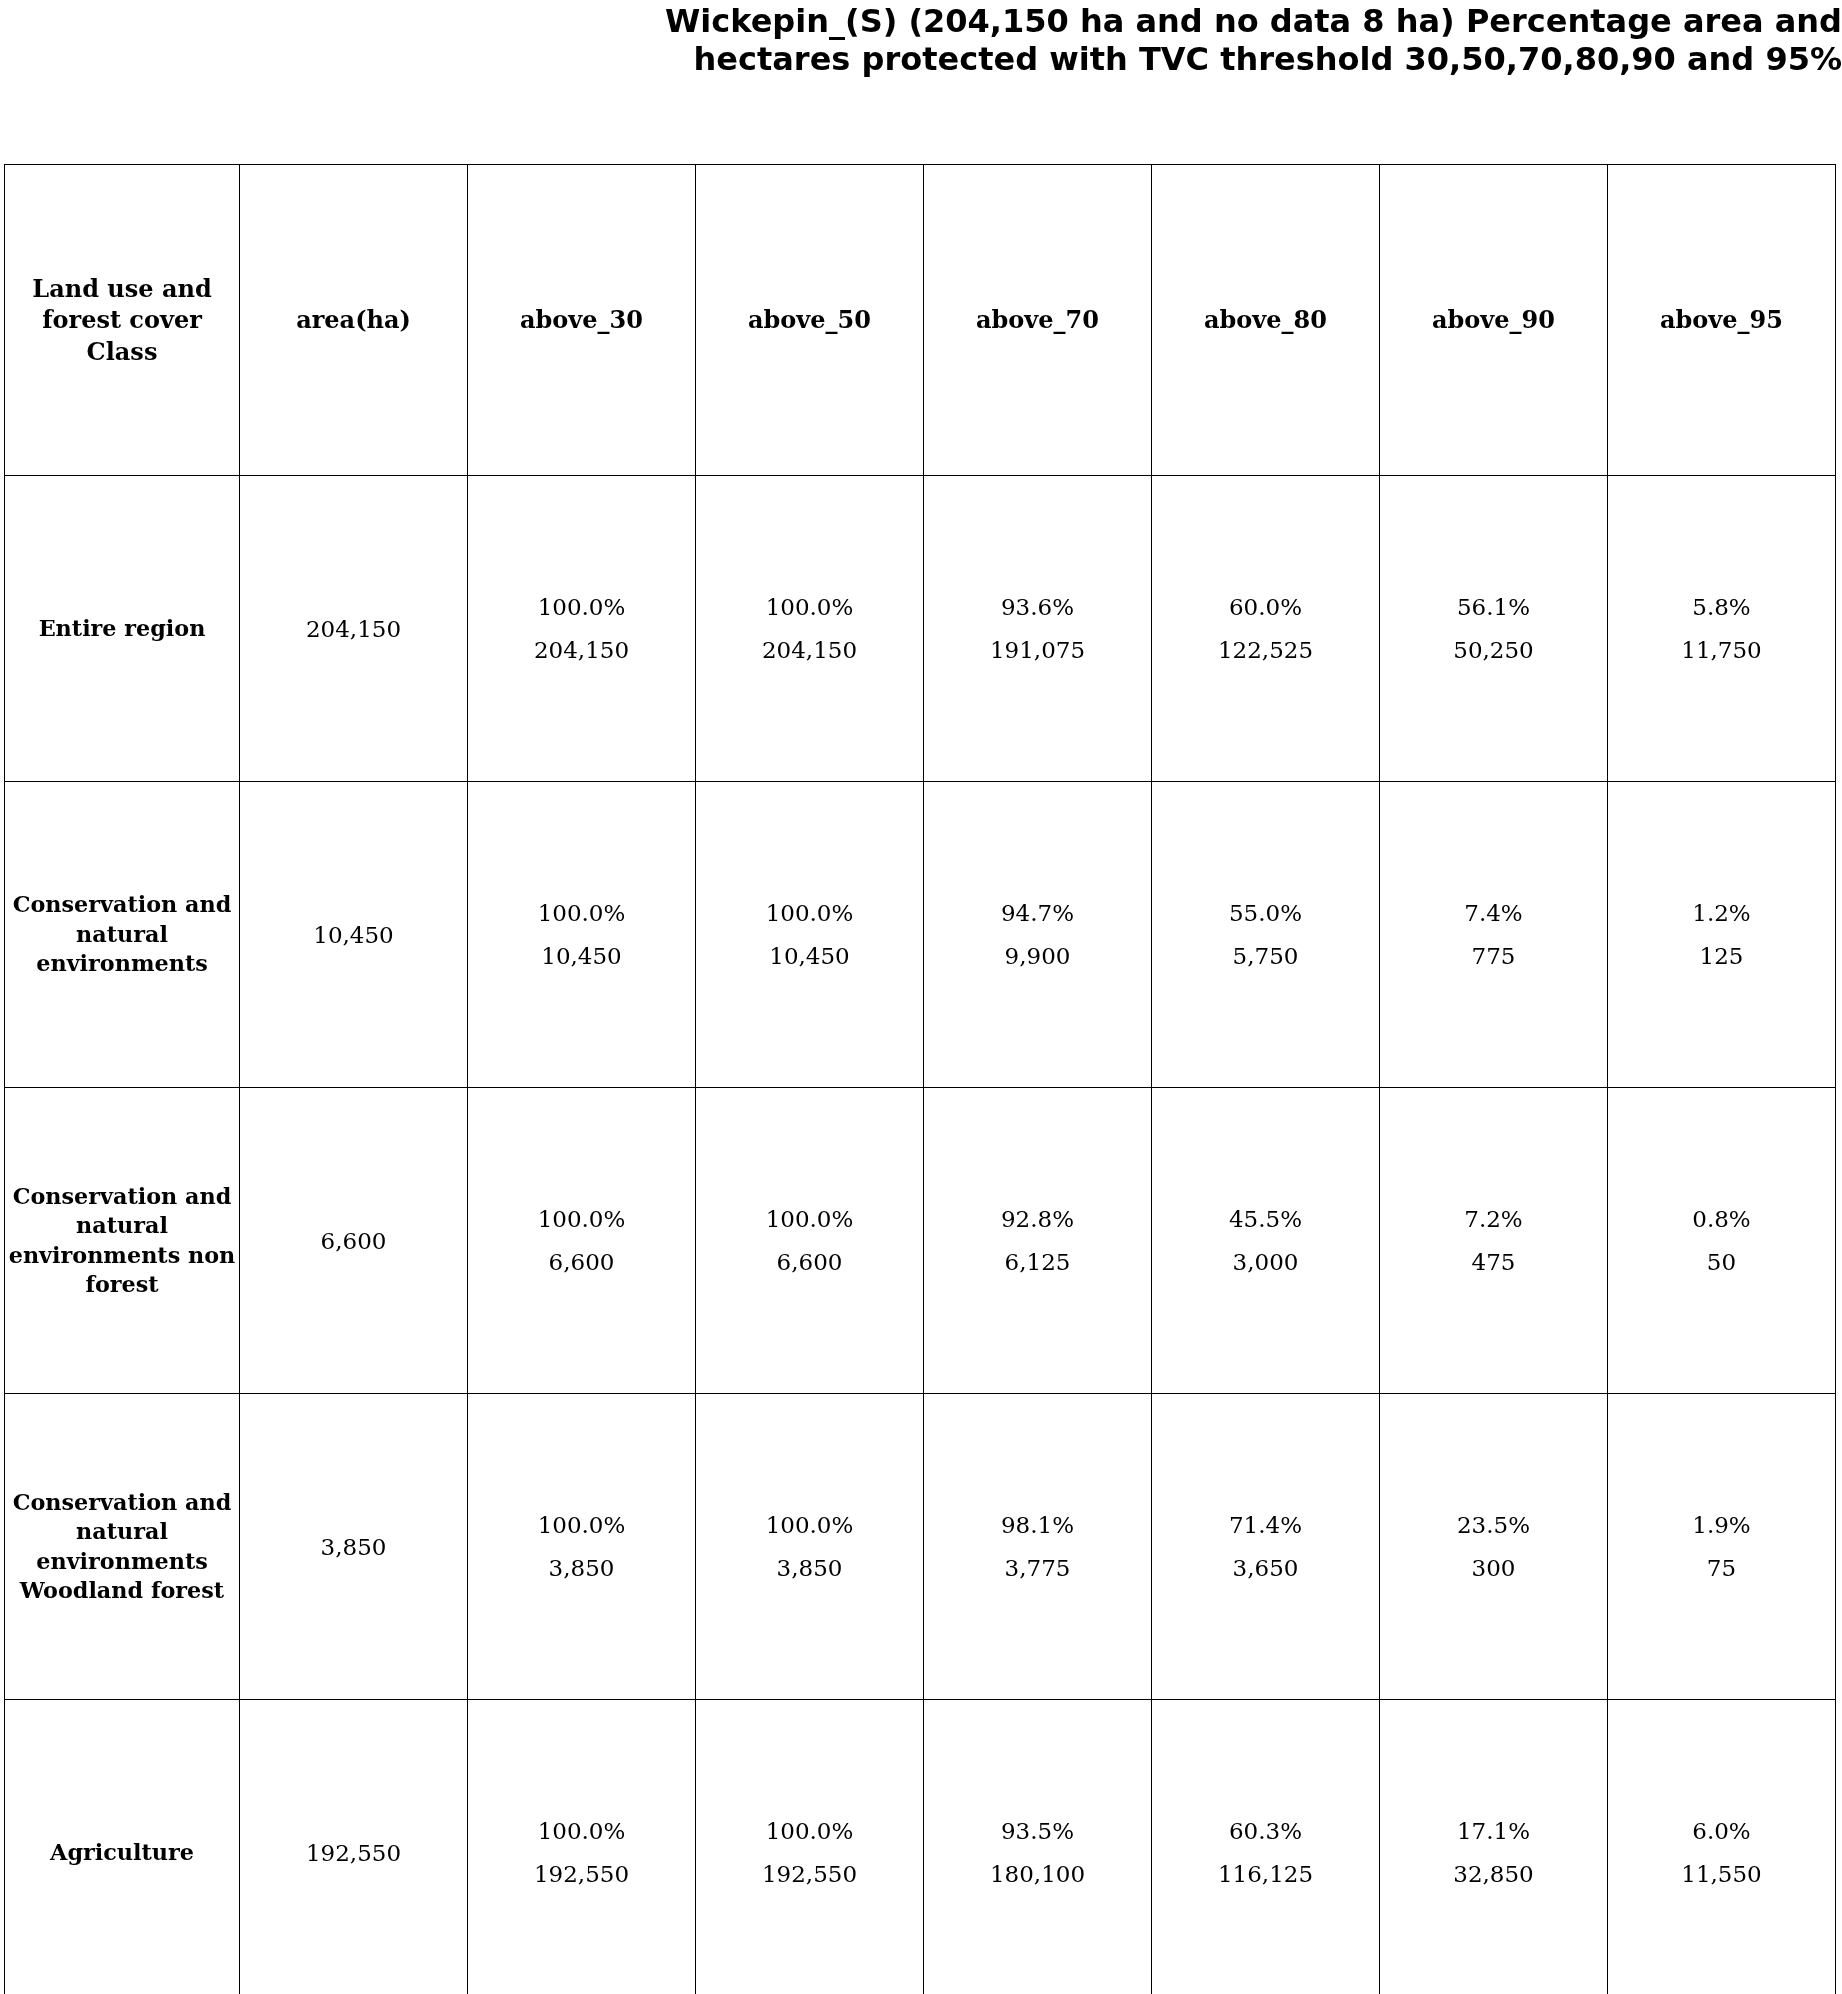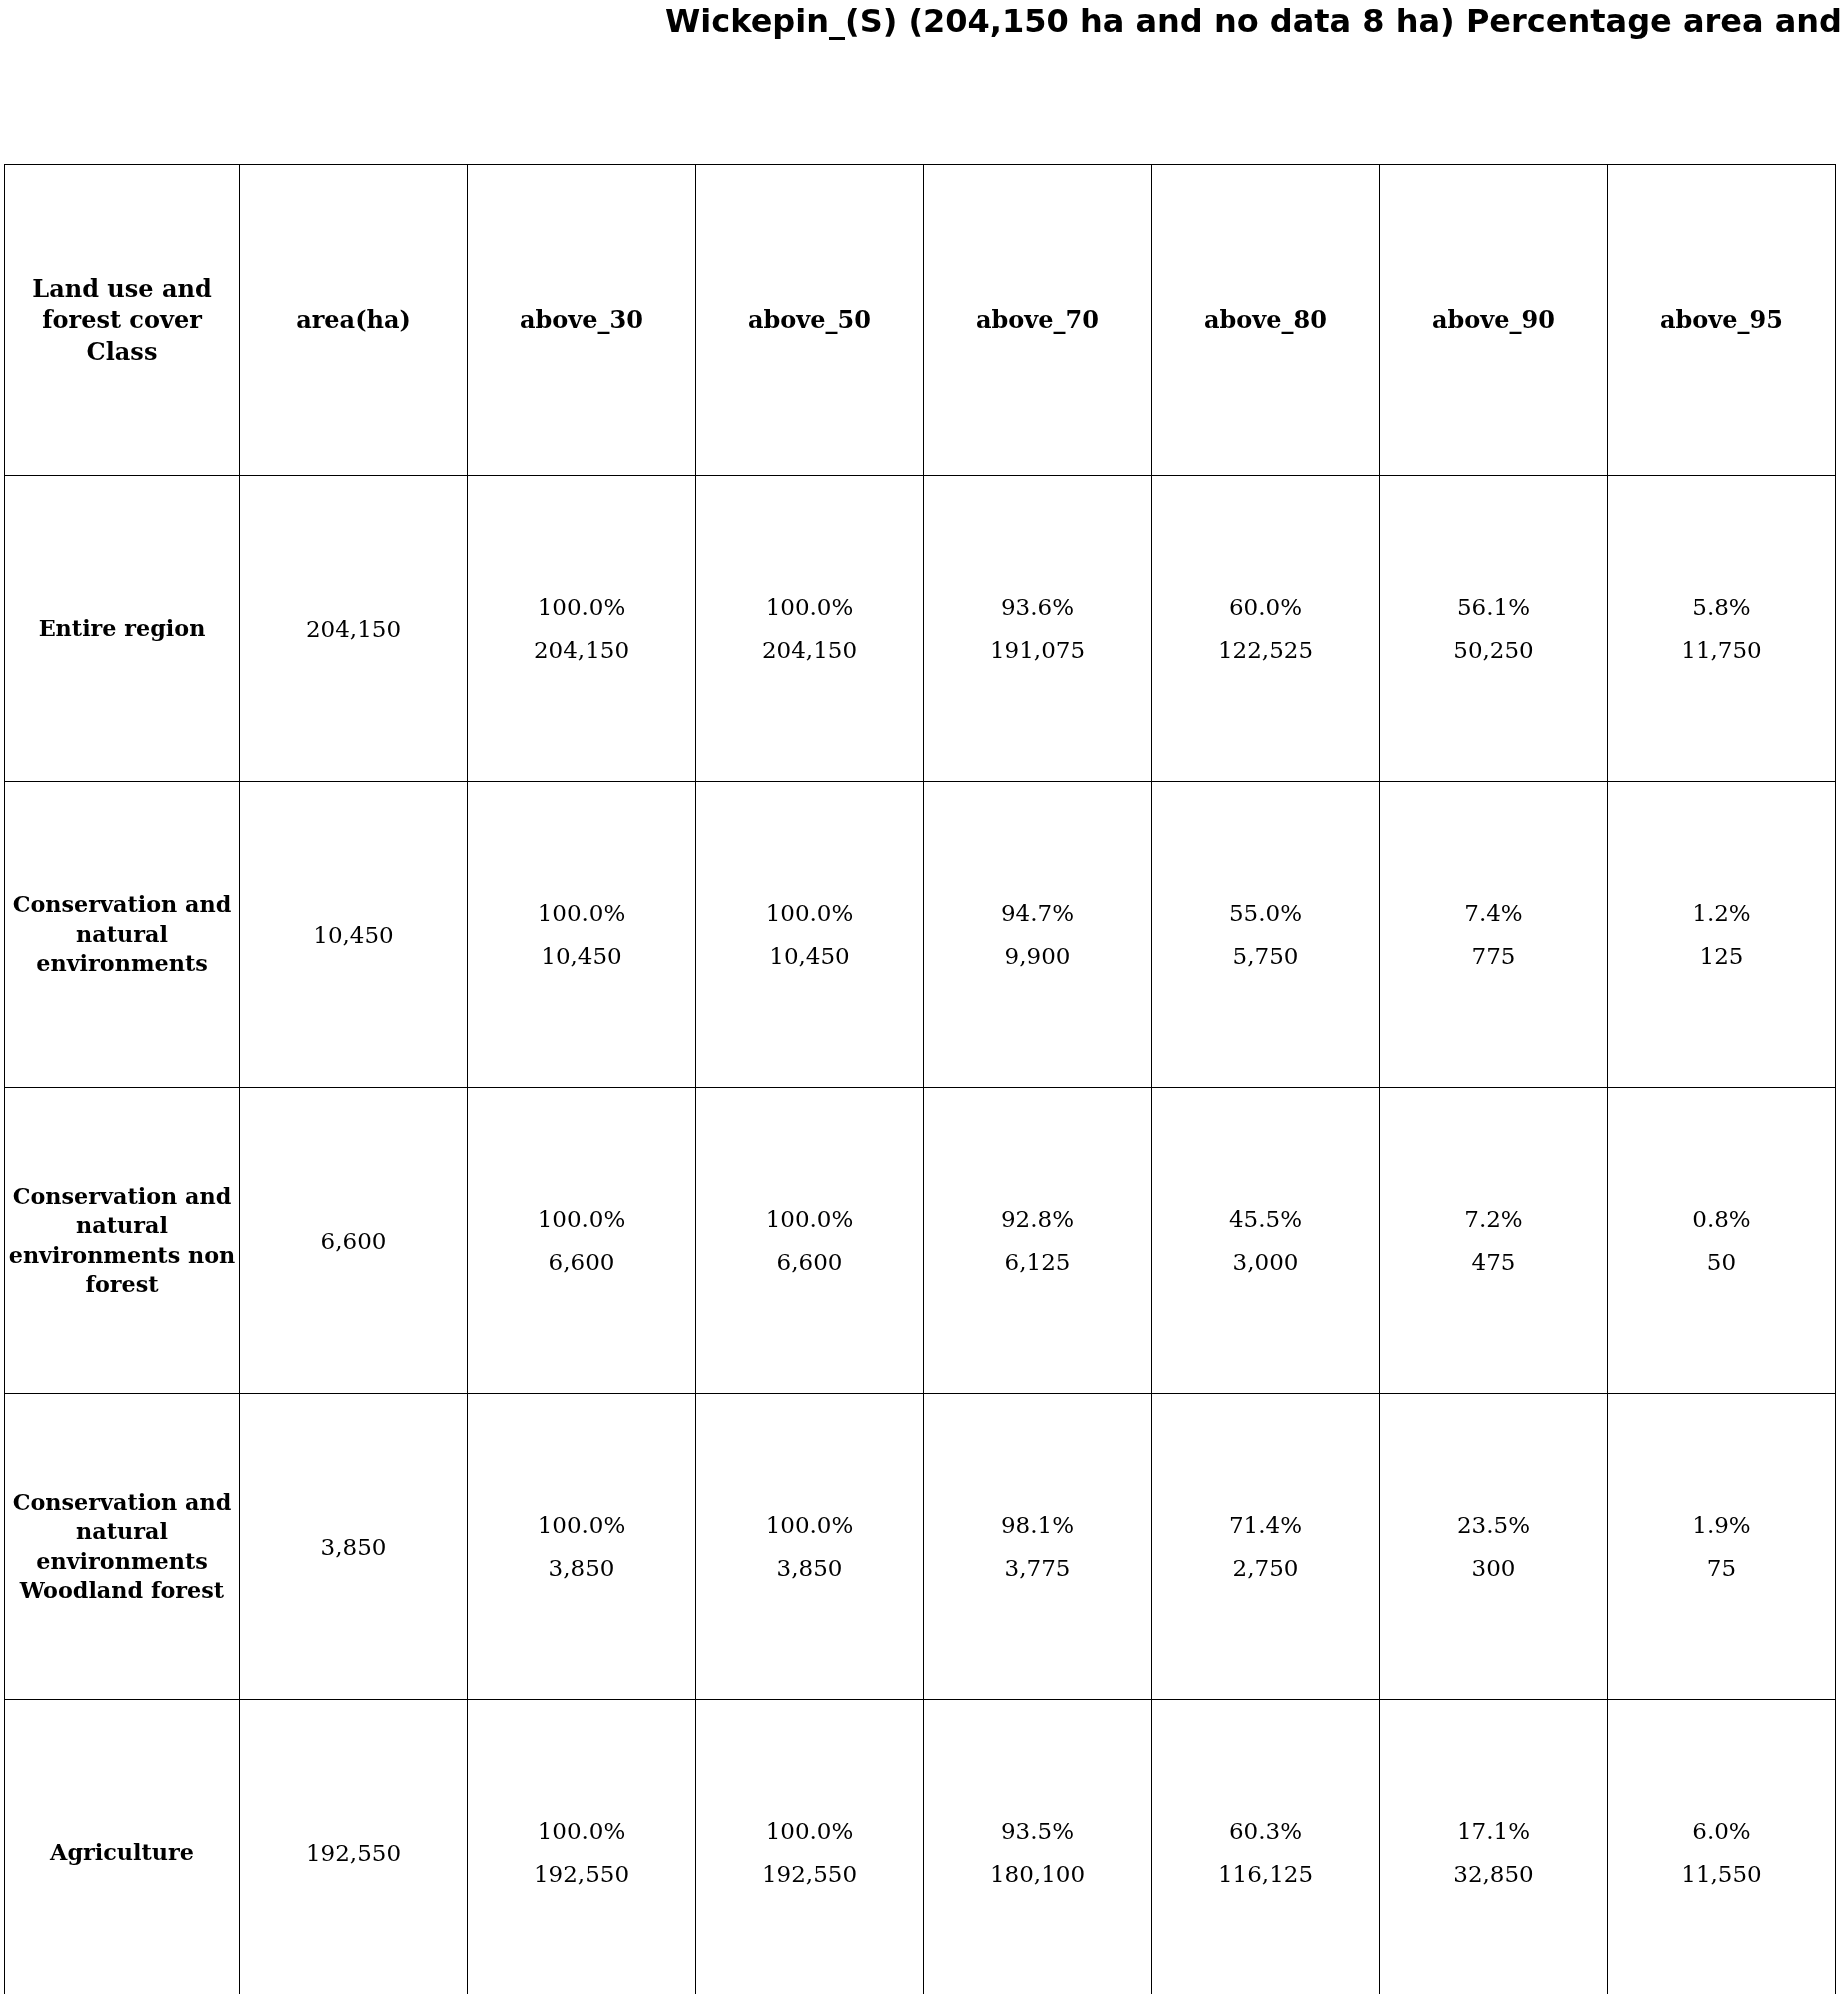--- a/index.html
+++ b/index.html
@@ -19,20 +19,21 @@
   td.label-cell { font-weight:bold; font-size:22.3px; line-height:1.32; padding:0 10.4px; }
   td.num-cell { font-size:23px; }
   td.val-cell { font-size:23px; line-height:1.85; }
   td.val-cell span { display:block; }
 </style>
 </head>
 <body>
 
 <div class="page-title">
   <div>Wickepin_(S) (204,150 ha and no data 8 ha) Percentage area and</div>
+  <div>hectares protected with TVC threshold 30,50,70,80,90 and 95%</div>
 </div>
 
 <table class="tvc">
   <colgroup>
     <col style="width:235px">
       <col style="width:228px">
       <col style="width:228px">
       <col style="width:228px">
     <col style="width:228px">
       <col style="width:228px">
@@ -146,21 +147,21 @@
       <td class="val-cell">
           <span>100.0%</span>
           <span>3,850</span>
         </td>
       <td class="val-cell">
           <span>98.1%</span>
           <span>3,775</span>
         </td>
       <td class="val-cell">
           <span>71.4%</span>
-          <span>2,750</span>
+          <span>3,650</span>
         </td>
       <td class="val-cell">
           <span>23.5%</span>
           <span>300</span>
         </td>
       <td class="val-cell">
           <span>1.9%</span>
           <span>75</span>
         </td>
     </tr>

